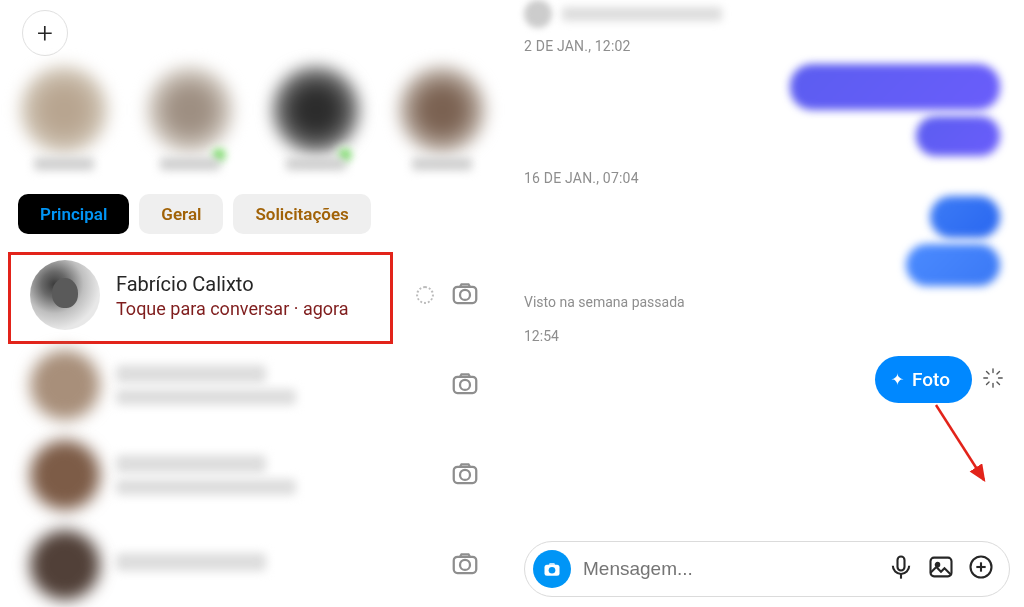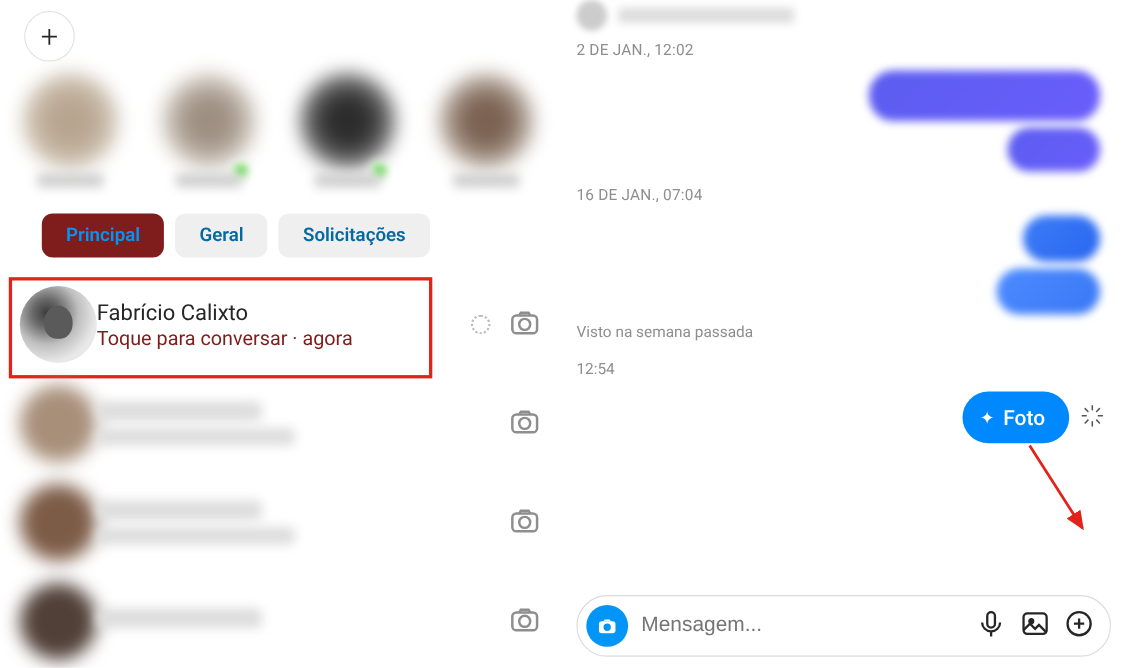--- a/index.html
+++ b/index.html
@@ -61,29 +61,30 @@
     gap: 10px;
     padding: 0 18px;
     margin-top: 6px;
   }
   .tab {
     padding: 10px 22px;
     border-radius: 10px;
     background: #efefef;
     font-size: 17px;
     font-weight: 600;
-    color: #0369a1;
+    color: #a16207;
     cursor: pointer;
   }
-  .tab.active { background: #7f1d1d; color: #0095f6; margin-left: 20px; }
+  .tab.active { background: #000000; color: #0095f6; }
   .chat-list { margin-top: 16px; }
   .chat-row {
     display: flex;
     align-items: center;
-    padding: 10px 18px;
+    padding: 10px 30px;
+    gap: 16px;
     position: relative;
   }
   .highlight-box {
     position: absolute;
     left: 8px; top: 2px;
     width: 385px; height: 92px;
     border: 3px solid #e2231a;
     pointer-events: none;
   }
   .avatar {

